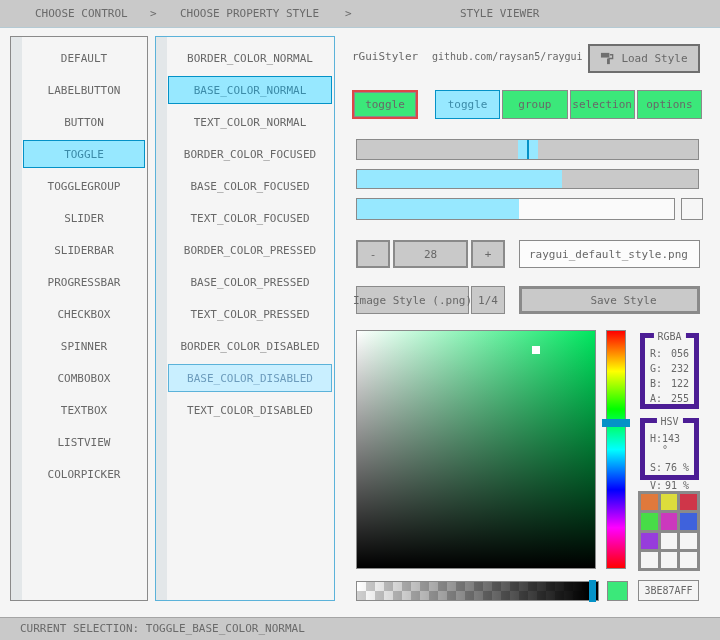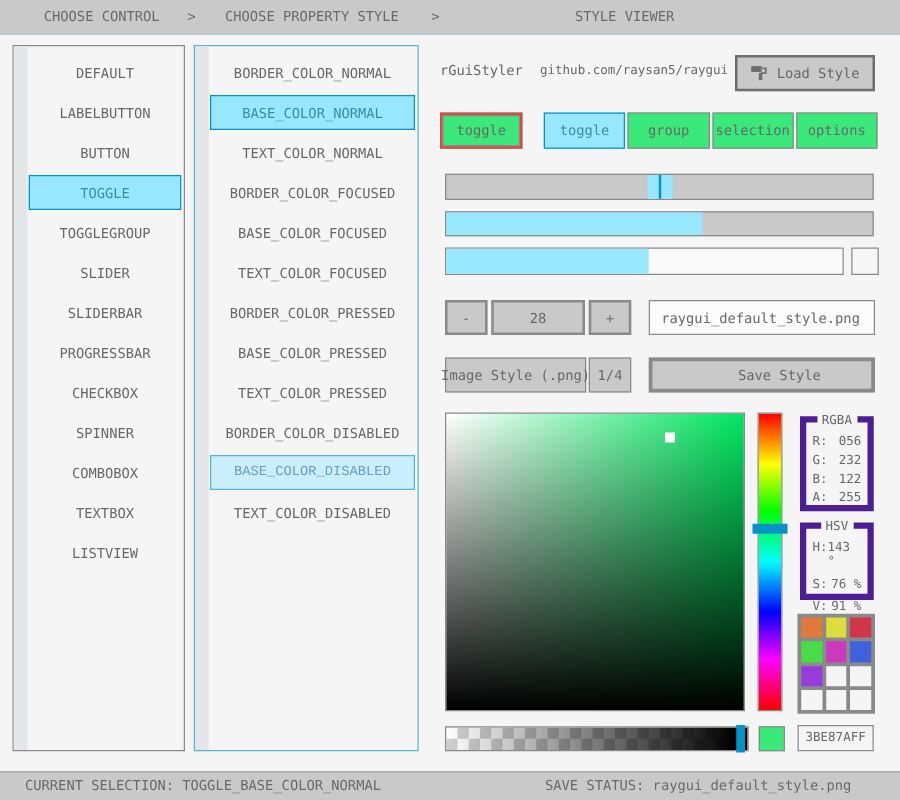--- a/index.html
+++ b/index.html
@@ -23,21 +23,21 @@
   .panel.focused { border-color:#5BB2D9; }
   .scroll-strip { position:absolute; left:0; top:0; bottom:0; width:11px; background:#E3E7E9; }
   .list-items { position:absolute; left:12px; right:2px; top:7px; }
   .list-item {
     height:28px; margin-bottom:4px;
     display:flex; align-items:center; justify-content:center;
     font-size:11px; color:#686868; border:1px solid transparent;
     white-space:nowrap;
   }
   .list-item.selected { background:#97E8FF; border-color:#0492C7; color:#3C8BA8; }
-  .list-item.focused  { background:#C9EFFF; border-color:#5BB2D9; color:#6C9BBC;font-family:Liberation Mono, monospace; }
+  .list-item.focused  { background:#C9EFFF; border-color:#5BB2D9; color:#6C9BBC; }
 
   
   .btn {
     display:flex; align-items:center; justify-content:center;
     font-size:11px; color:#686868; background:#C9C9C9;
     border:1px solid #8A8A8A; cursor:default; white-space:nowrap;
   }
   .btn-green { background:#3BE87A; border:1px solid #8A8A8A; }
   .btn-cyan  { background:#97E8FF; border:1px solid #0492C7; color:#3C8BA8; }
   .edited-outline { border:2px solid #DE4747; box-shadow:inset 0 0 0 1px #8A8A8A; background:#3BE87A; }
@@ -108,20 +108,21 @@
         <div class="list-item selected">TOGGLE</div>
         <div class="list-item">TOGGLEGROUP</div>
         <div class="list-item">SLIDER</div>
         <div class="list-item">SLIDERBAR</div>
         <div class="list-item">PROGRESSBAR</div>
         <div class="list-item">CHECKBOX</div>
         <div class="list-item">SPINNER</div>
         <div class="list-item">COMBOBOX</div>
         <div class="list-item">TEXTBOX</div>
         <div class="list-item">LISTVIEW</div>
+        <div class="list-item">COLORPICKER</div>
       </div>
   </div>
 
   <div class="panel focused" style="left:155px; width:180px;">
     <div class="scroll-strip"></div>
     <div class="list-items">
         <div class="list-item">BORDER_COLOR_NORMAL</div>
         <div class="list-item selected">BASE_COLOR_NORMAL</div>
         <div class="list-item">TEXT_COLOR_NORMAL</div>
         <div class="list-item">BORDER_COLOR_FOCUSED</div>
@@ -245,16 +246,15 @@
       <div class="swatch" style="background: rgb(151, 60, 220);"></div>
       <div class="swatch"></div>
       <div class="swatch"></div>
       <div class="swatch"></div>
       <div class="swatch"></div>
       <div class="swatch"></div>
     </div>
 
   <div class="bar statusbar">
     <span class="abs" style="left:20px;">CURRENT SELECTION: TOGGLE_BASE_COLOR_NORMAL</span>
-    <span class="abs" style="left:436px;">SAVE STATUS: raygui_default_style.png</span>
   </div>
 
 </div>
 
 </body></html>

